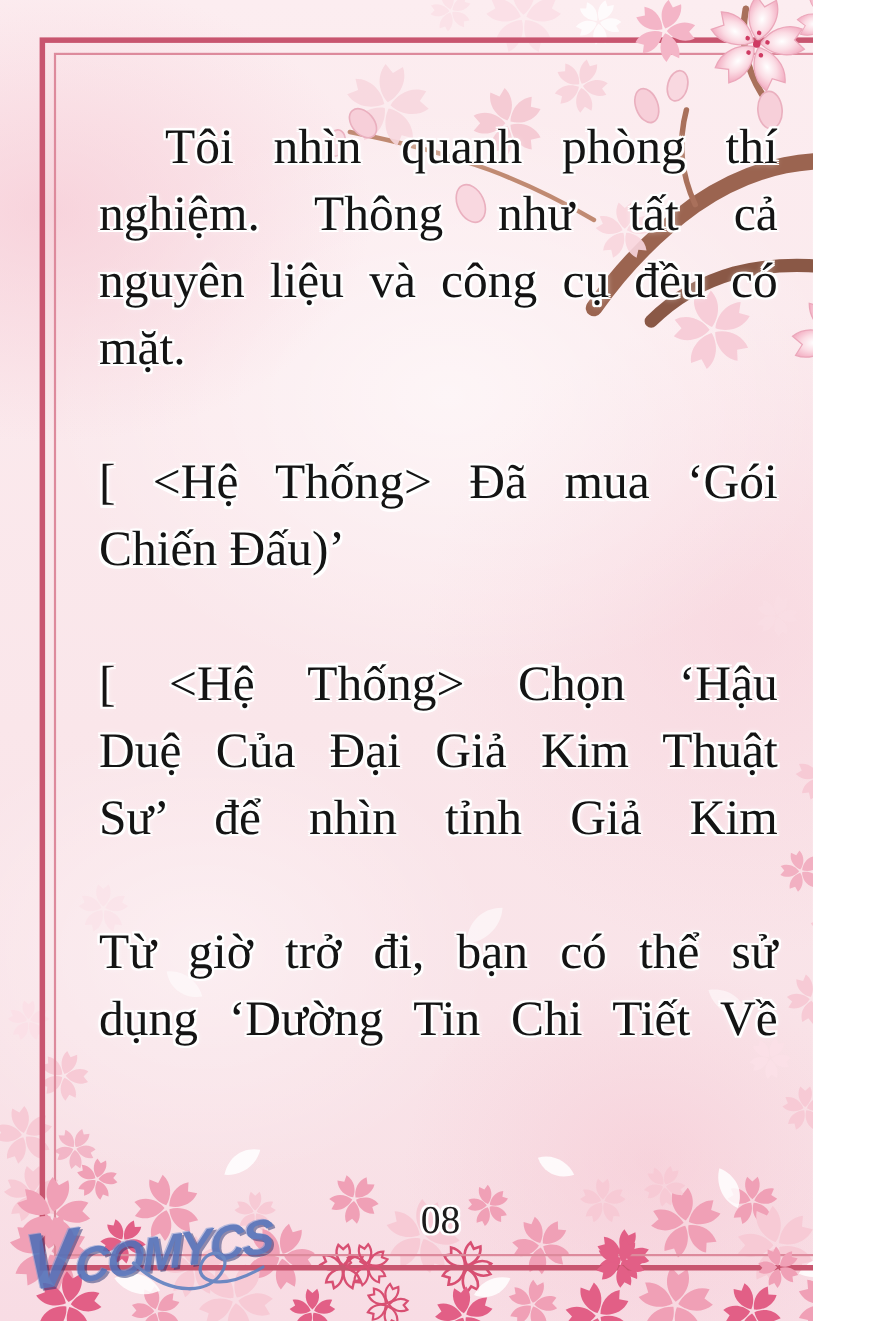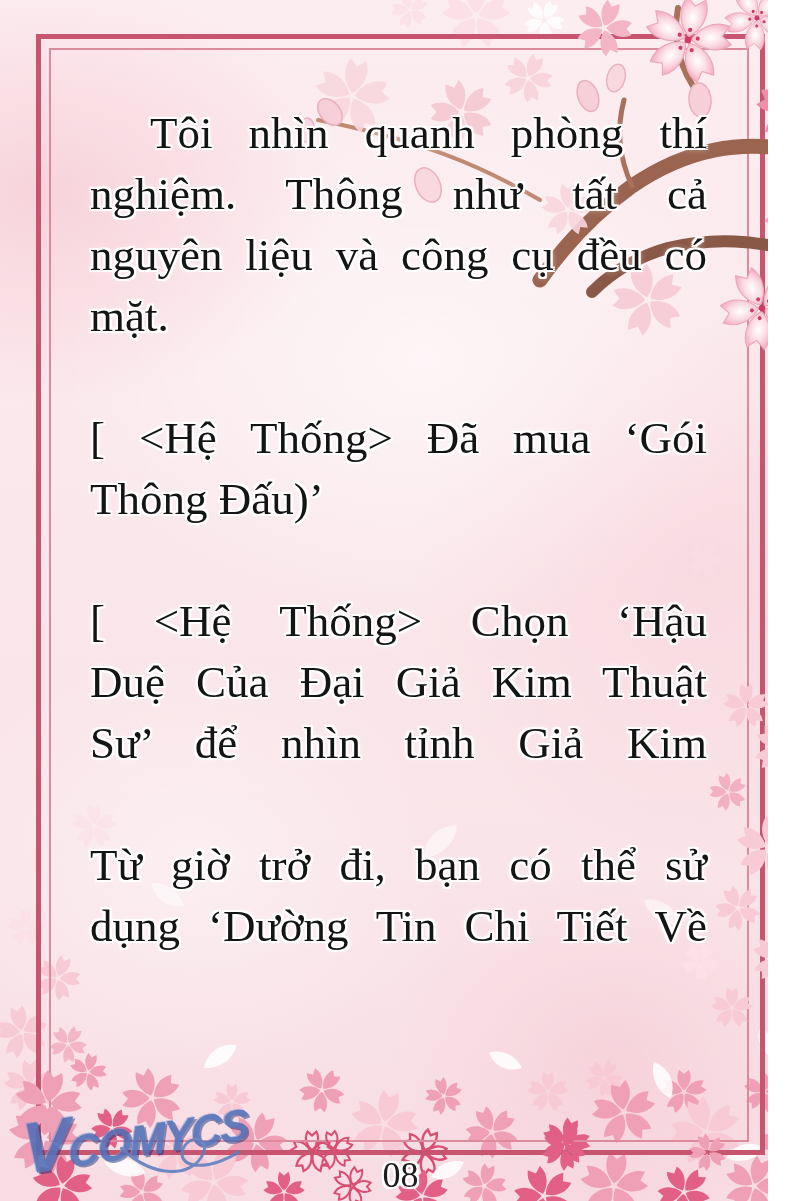--- a/index.html
+++ b/index.html
@@ -7,21 +7,20 @@
     position:relative; width:739px; height:1201px; overflow:hidden;
     font-family:"Liberation Serif","DejaVu Serif",serif;
     background:
       radial-gradient(420px 300px at 6% 16%, rgba(244,188,202,.50), transparent 70%),
       radial-gradient(520px 380px at 55% 30%, rgba(255,255,255,.55), transparent 70%),
       radial-gradient(420px 420px at 92% 48%, rgba(246,200,212,.42), transparent 70%),
       radial-gradient(380px 300px at 25% 72%, rgba(255,255,255,.40), transparent 70%),
       radial-gradient(320px 260px at 80% 88%, rgba(244,184,199,.35), transparent 70%),
       linear-gradient(0deg, #f8dce4 0%, rgba(249,221,229,0) 13%),
       linear-gradient(180deg, #fcedf0 0%, #fae6ea 55%, #f8e0e6 100%);
-    padding-left: 29px;
   }
   svg.deco { position:absolute; left:0; top:0; width:801px; height:1201px; }
   .deco-under { z-index:0; }
   .frame { position:absolute; box-sizing:border-box; pointer-events:none; }
   .frame-outer { left:36px; top:34px; width:729px; height:1121px; border:5px solid #c8556f; z-index:1; }
   .frame-inner { left:49px; top:48px; width:700px; height:1094px; border:2px solid #dd8a9c; z-index:1; }
   .deco-over { z-index:2; }
   .textblock {
     position:absolute; left:90px; top:103px; width:617px; z-index:3;
     font-size:45px; line-height:61px; color:#141414;
@@ -38,21 +37,21 @@
     position:absolute; left:24px; top:1108px; z-index:4; width:280px;
     font-family:"Liberation Sans","DejaVu Sans",sans-serif;
     font-style:italic; font-weight:bold; font-size:44px; letter-spacing:-2px;
     color:#4f6fb8; opacity:.88;
     transform:rotate(-9deg) skewX(-6deg); transform-origin:left bottom;
     text-shadow:2px 2px 0 rgba(25,44,110,.55), -1px -1px 0 rgba(120,150,210,.6);
   }
   .watermark::first-letter { font-size:1.65em; }
   .wm-swirl { position:absolute; left:92px; top:50px; width:150px; height:46px; }
   .pagenum {
-    position:absolute; left:0; top:1154px; width:801px; z-index:4;
+    position:absolute; left:0; top:1088px; width:801px; z-index:4;
     text-align:center; font-size:36px; color:#1c1c1c;
     text-shadow:-2px -2px 0 #fff, 2px -2px 0 #fff, -2px 2px 0 #fff, 2px 2px 0 #fff, 0 0 5px #fff;
   }
 </style>
 </head>
 <body>
 
 <div class="page">
 
   <svg class="deco deco-under" viewBox="0 0 801 1201" aria-hidden="true">
@@ -195,21 +194,21 @@
 
   <main class="textblock">
     <div class="para">
       <div class="line indent">Tôi nhìn quanh phòng thí</div>
       <div class="line">nghiệm. Thông như tất cả</div>
       <div class="line">nguyên liệu và công cụ đều có</div>
       <div class="line last">mặt.</div>
     </div>
     <div class="para">
       <div class="line">[ &lt;Hệ Thống&gt; Đã mua ‘Gói</div>
-      <div class="line last">Thông Đấu)’</div>
+      <div class="line last">Chiến Đấu)’</div>
     </div>
     <div class="para">
       <div class="line">[ &lt;Hệ Thống&gt; Chọn ‘Hậu</div>
       <div class="line">Duệ Của Đại Giả Kim Thuật</div>
       <div class="line">Sư’ để nhìn tỉnh Giả Kim</div>
     </div>
     <div class="para">
       <div class="line">Từ giờ trở đi, bạn có thể sử</div>
       <div class="line">dụng ‘Dường Tin Chi Tiết Về</div>
     </div>

